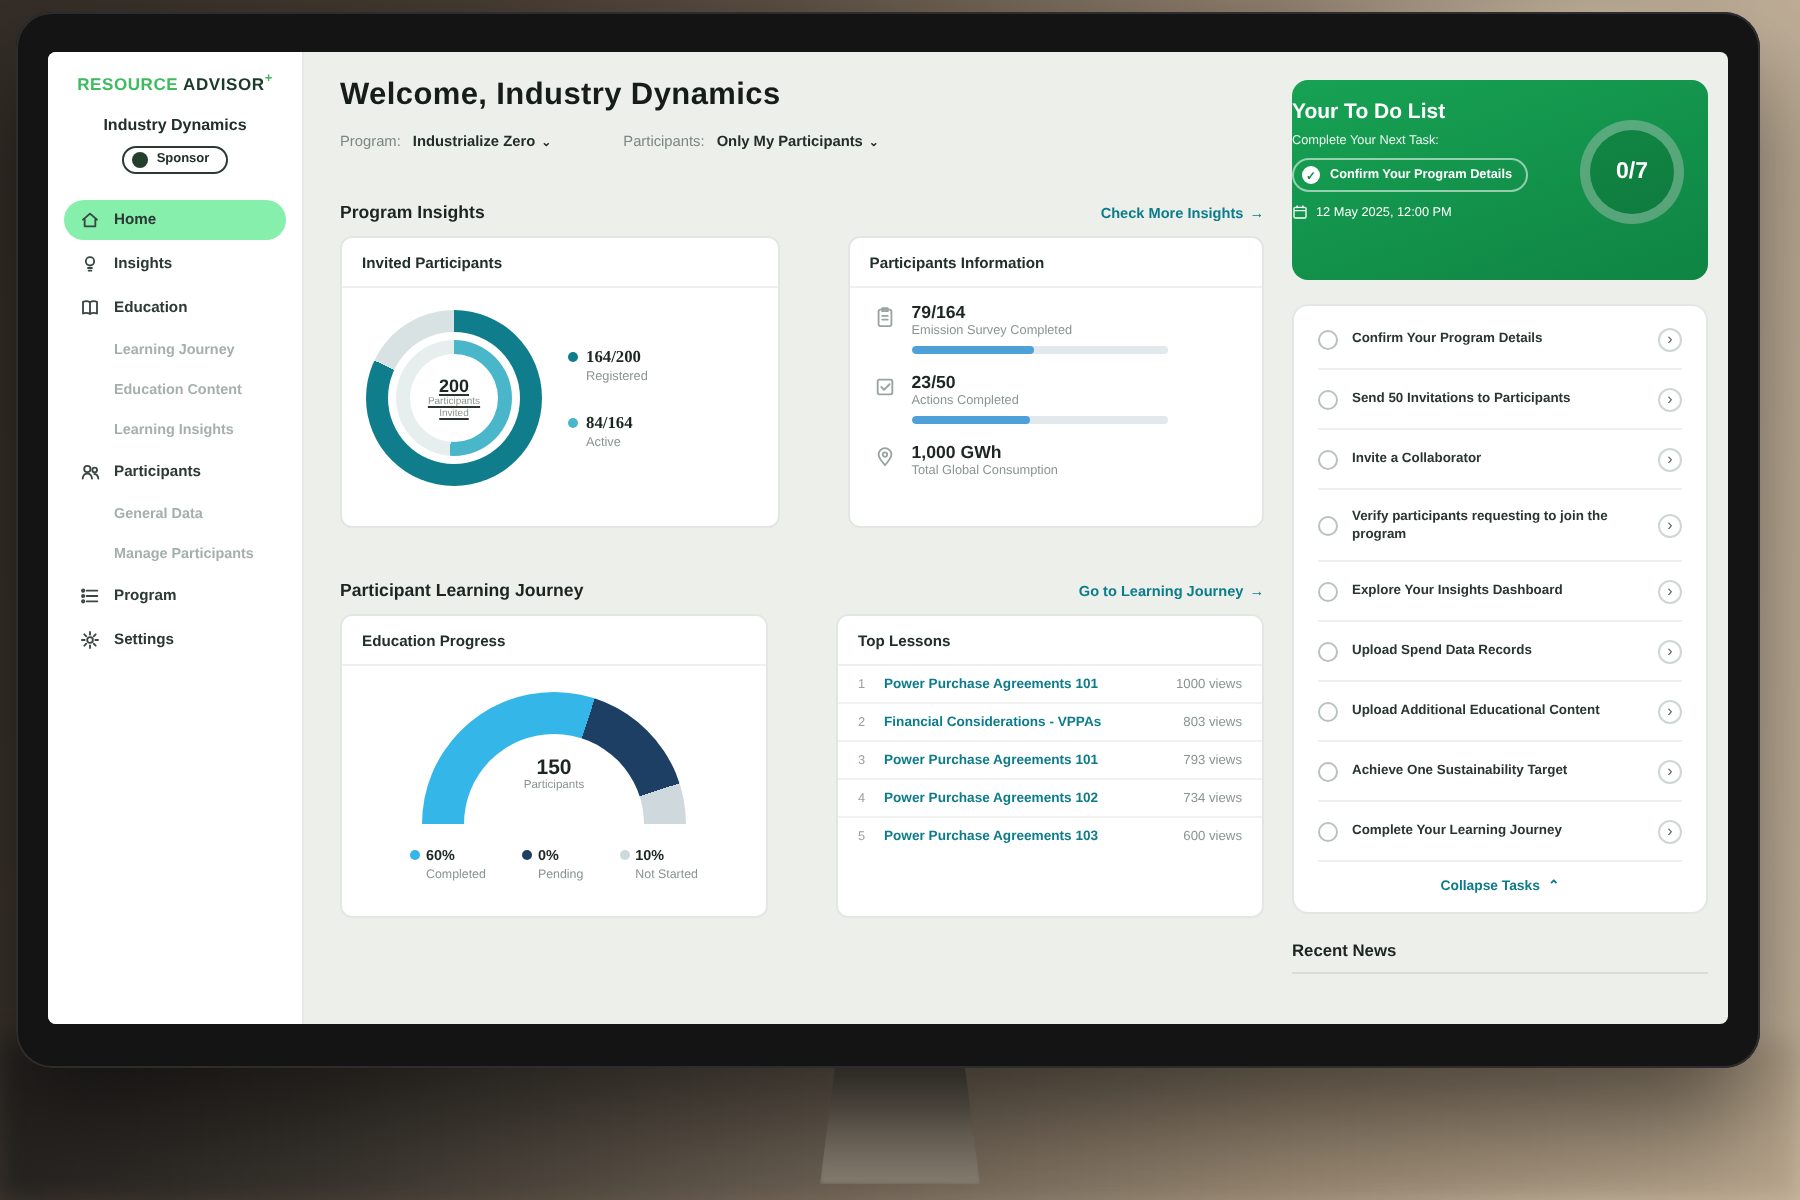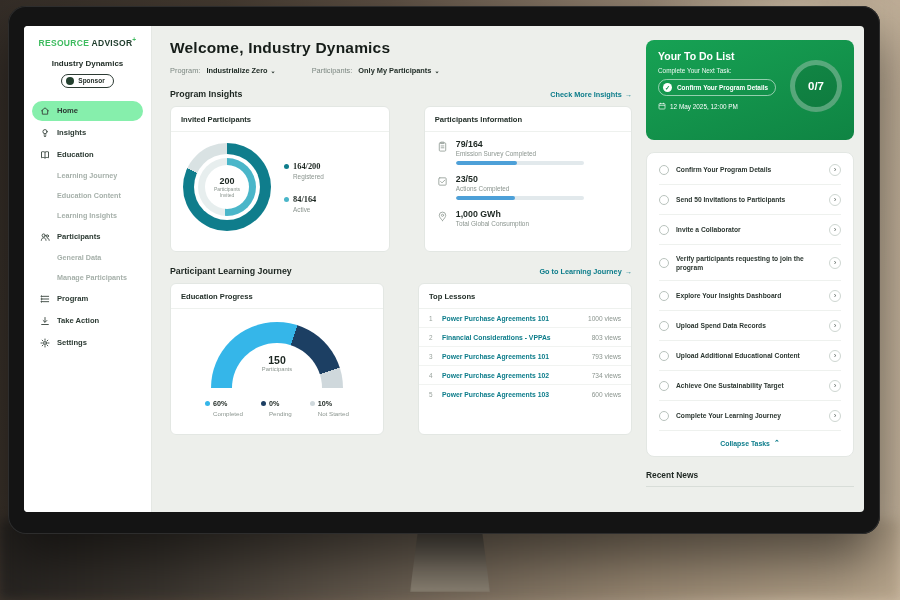--- a/index.html
+++ b/index.html
@@ -44,40 +44,40 @@
   .nicon { width:10px; height:10px; fill:none; stroke:#3a463f; stroke-width:1.1;
     stroke-linecap:round; stroke-linejoin:round; flex:none; }
 
   
   .main { position:absolute; left:128px; top:0; width:494px; height:100%; padding:13px 0 0 18px; }
   .welcome { margin:0; font-size:15.5px; font-weight:bold; color:#161d19; letter-spacing:.2px; }
   .filters { display:flex; align-items:center; gap:6px; margin-top:9px; font-size:7.4px; color:#7c8781; }
   .filter-value { font-weight:bold; color:#222e28; display:flex; align-items:center; gap:3px; cursor:pointer; }
   .caret { font-size:6px; color:#222e28; }
   .fgap { width:24px; }
-  .sec-head { display:flex; justify-content:space-between; align-items:center; margin-top:14px; width:462px; }
+  .sec-head { display:flex; justify-content:space-between; align-items:center; margin-top:26px; width:462px; }
   .sec-title { font-size:8.8px; font-weight:bold; color:#1c2520; }
   .sec-link { font-size:7.3px; font-weight:bold; color:#0c7c8a; display:flex; gap:3px; align-items:center; cursor:pointer; }
   .cards { display:flex; gap:34px; margin-top:7px; width:462px; }
   .card { background:#fff; border:1px solid #e3e7e3; border-radius:6px; position:relative; }
   .card-title { font-size:7.6px; font-weight:bold; color:#232f29; padding:8px 10px 7px; border-bottom:1px solid #eef1ee; }
 
   
   .card-invited { width:228px; height:146px; }
   .invited-body { display:flex; align-items:center; padding:11px 8px 0 12px; gap:13px; }
   .donut { width:88px; height:88px; border-radius:50%;
     background:conic-gradient(#0f7d8c 0 var(--p1,82%), #d9e2e3 0);
     display:flex; align-items:center; justify-content:center; }
   .donut-mid { width:66px; height:66px; border-radius:50%; background:#fff;
     display:flex; align-items:center; justify-content:center; }
   .donut-inner { width:58px; height:58px; border-radius:50%;
     background:conic-gradient(#4ab6c9 0 var(--p2,51%), #e7eeee 0);
     display:flex; align-items:center; justify-content:center; }
   .donut-hole { width:44px; height:44px; border-radius:50%; background:#fff;
-    display:flex; flex-direction:column; align-items:center; justify-content:center; text-align:center; }
+    display:flex; flex-direction:column; align-items:center; justify-content:center; text-align:center;text-decoration:underline; }
   .dh-val { font-size:9px; font-weight:bold; color:#1d2722; }
   .dh-lab { font-size:5px; color:#8b958f; line-height:1.2; width:34px; }
   .legend { display:flex; flex-direction:column; gap:15px; }
   .leg-top { display:flex; align-items:center; gap:4px; }
   .dot { width:5px; height:5px; border-radius:50%; background:#888; flex:none; }
   .leg-val { font-size:8.4px; font-weight:bold; color:#1d2722;font-family:Liberation Serif, serif; }
   .leg-lab { font-size:6.4px; color:#8b958f; margin-left:9px; margin-top:2px; }
 
   
   .card-info { width:216px; height:146px; }
@@ -107,21 +107,21 @@
   .card-lessons { width:222px; height:152px; }
   .lesson-row { display:flex; align-items:center; gap:6px; padding:5.5px 10px; border-bottom:1px solid #f1f3f1; cursor:pointer; }
   .lesson-row:last-child { border-bottom:none; }
   .lesson-rank { font-size:6.4px; color:#98a29c; width:7px; flex:none; }
   .lesson-title { flex:1; font-size:6.8px; font-weight:bold; color:#0c7c8a; }
   .lesson-views { font-size:6.6px; color:#8b958f; }
 
   
   .rpanel { position:absolute; left:622px; top:14px; width:208px; }
   .todo-card { background:linear-gradient(160deg,#17a254,#0f8443); border-radius:8px;
-    padding:10px 12px; position:relative; height:100px; color:#fff; }
+    padding:10px 0; position:relative; height:100px; color:#fff; }
   .todo-title { font-size:10.5px; font-weight:bold; }
   .todo-sub { font-size:6.4px; margin-top:5px; opacity:.92; }
   .todo-chip { margin-top:5px; display:inline-flex; align-items:center; gap:5px;
     border:1px solid rgba(255,255,255,.55); border-radius:9px; padding:3px 7px 3px 4px;
     font-size:6.4px; font-weight:bold; cursor:pointer; }
   .chip-check { width:9px; height:9px; border-radius:50%; background:#fff; color:#128a47;
     font-size:6px; display:flex; align-items:center; justify-content:center; font-weight:bold; }
   .todo-due { margin-top:6px; display:flex; align-items:center; gap:4px; font-size:6.4px; }
   .cal { width:8px; height:8px; fill:none; stroke:#fff; stroke-width:1; flex:none; }
   .ring { position:absolute; right:12px; top:20px; width:52px; height:52px; border-radius:50%;
@@ -208,26 +208,20 @@
         <svg class="nicon" viewBox="0 0 12 12">
             <path d="M4 2.8h6.4M4 6h6.4M4 9.2h6.4"></path>
             <circle cx="1.9" cy="2.8" r=".7"></circle>
             <circle cx="1.9" cy="6" r=".7"></circle>
             <circle cx="1.9" cy="9.2" r=".7"></circle>
           </svg>
         <span>Program</span>
       </div>
       <div class="nav-item">
         <svg class="nicon" viewBox="0 0 12 12">
-            <path d="M6 1.8v5.4M3.8 5.4 6 7.6l2.2-2.2M2 10.2h8"></path>
-          </svg>
-        <span>Take Action</span>
-      </div>
-      <div class="nav-item">
-        <svg class="nicon" viewBox="0 0 12 12">
             <circle cx="6" cy="6" r="1.7"></circle>
             <path d="M6 1.2v1.6M6 9.2v1.6M1.2 6h1.6M9.2 6h1.6M2.6 2.6l1.2 1.2M8.2 8.2l1.2 1.2M9.4 2.6 8.2 3.8M3.8 8.2 2.6 9.4"></path>
           </svg>
         <span>Settings</span>
       </div>
     </nav>
   </div>
 
   <div class="main">
     <h1 class="welcome">Welcome, Industry Dynamics</h1>

